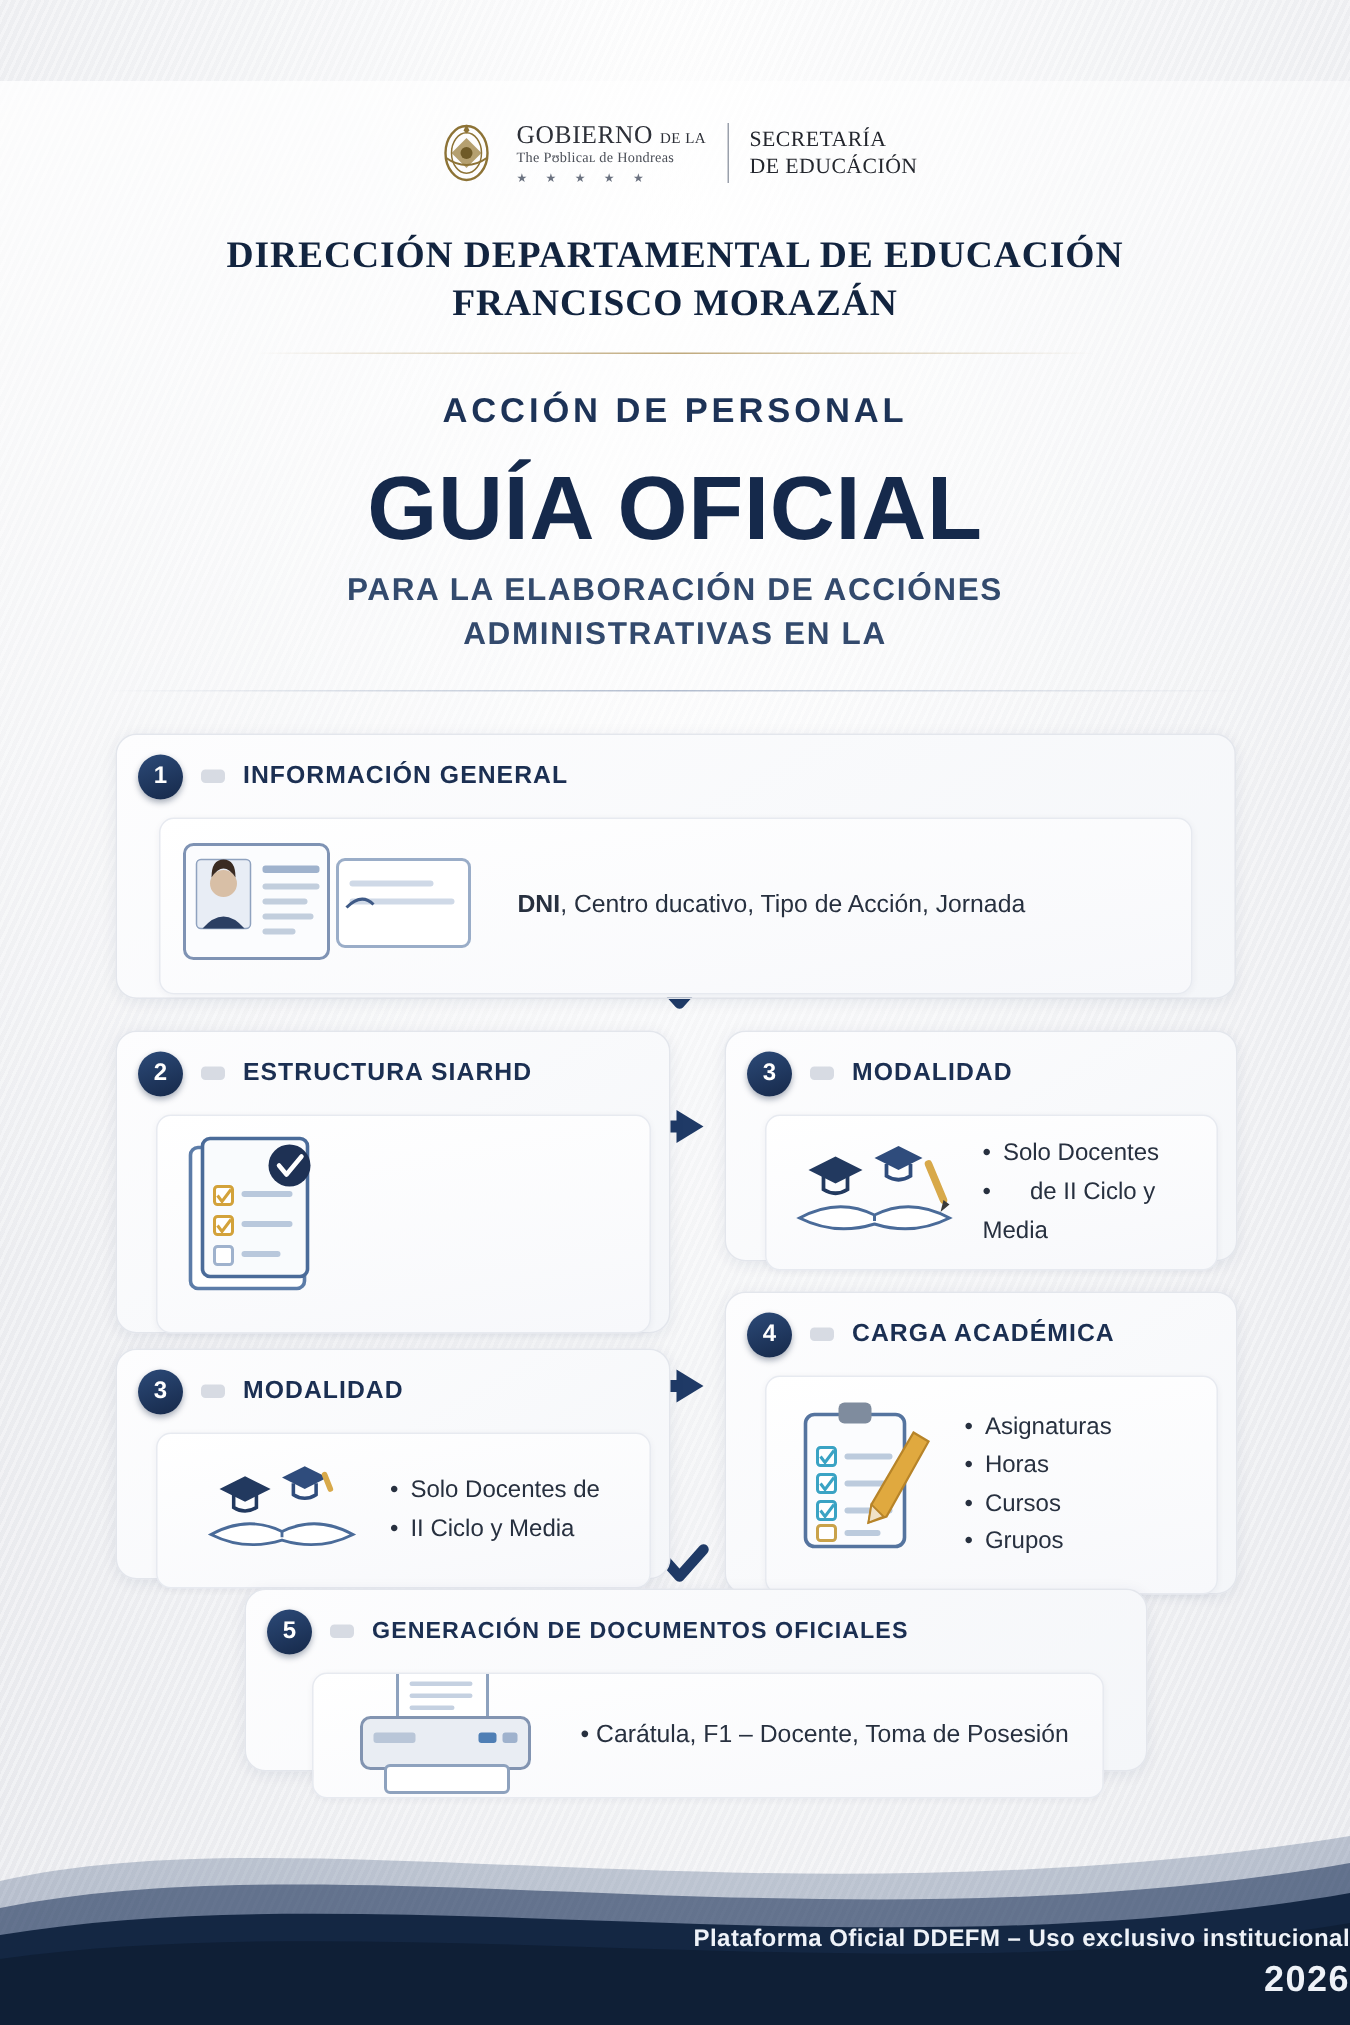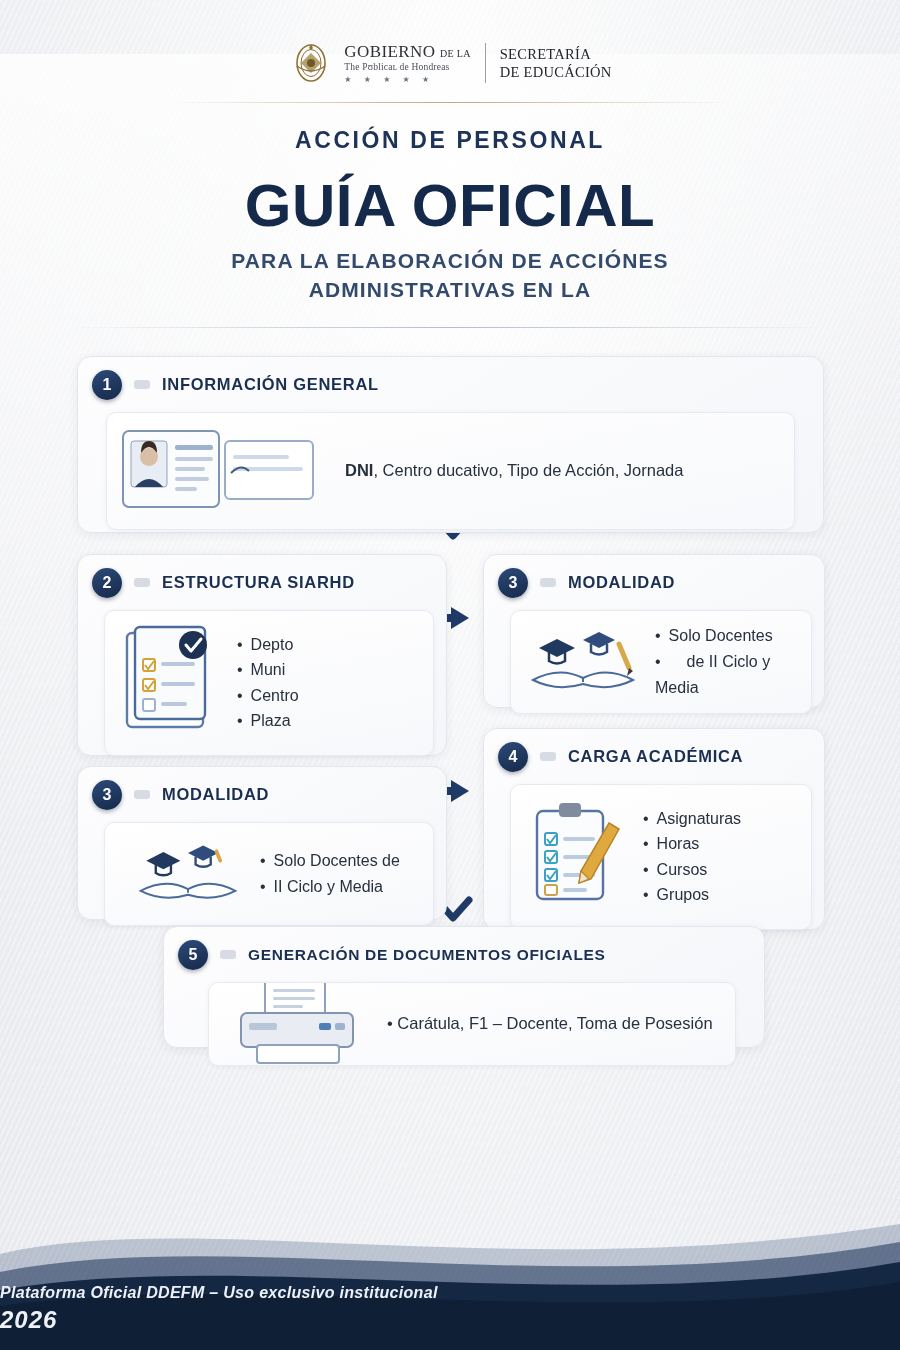--- a/index.html
+++ b/index.html
@@ -40,21 +40,21 @@
     height: 60%;
     background: linear-gradient(160deg, rgba(255,255,255,0.85) 0%, rgba(255,255,255,0) 70%);
     pointer-events: none;
   }
 
   
   .header {
     position: relative;
     z-index: 3;
     text-align: center;
-    padding-top: 40px;
+    padding-top: 79px;
   }
   .emblem-row {
     display: flex;
     align-items: center;
     justify-content: center;
     gap: 10px;
   }
   .emblem {
     width: 46px;
     height: 46px;
@@ -251,23 +251,22 @@
     width: 900px;
     height: 160px;
     z-index: 2;
   }
   .footer-text {
     position: absolute;
     z-index: 4;
     left: 0;
     bottom: 16px;
     width: 900px;
-    text-align: left;
+    text-align: right;
     color: #eef2f8;
-    font-style: italic;
   }
   .footer-line1 {
     font-size: 16px;
     font-weight: bold;
     letter-spacing: .3px;
   }
   .footer-year {
     font-size: 24px;
     font-weight: bold;
     margin-top: 4px;
@@ -303,20 +302,24 @@
       </span>
 
       <span class="gov-divider"></span>
 
       <span class="sec-block">
         <div>SECRETARÍA</div>
         <div>DE EDUCÁCIÓN</div>
       </span>
     </div>
 
+    <div class="dept-title">
+      <div>DIRECCIÓN DEPARTAMENTAL DE EDUCACIÓN</div>
+      <div>FRANCISCO MORAZÁN</div>
+    </div>
 
     <div class="rule"></div>
 
     <div class="accion">ACCIÓN DE PERSONAL</div>
     <div class="guia">GUÍA OFICIAL</div>
     <div class="sub1">
       <div>PARA LA ELABORACIÓN DE ACCIÓNES</div>
       <div>ADMINISTRATIVAS EN LA</div>
     </div>
     <div class="rule2"></div>
@@ -392,26 +395,20 @@
             <rect x="42" y="37" width="34" height="4" rx="2" fill="#b9c8dc"></rect>
             <rect x="24" y="54" width="12" height="12" rx="2" fill="#fff" stroke="#d3a23a" stroke-width="2"></rect>
             <path d="M26 60 l3 4 6 -8" fill="none" stroke="#d3a23a" stroke-width="2"></path>
             <rect x="42" y="57" width="34" height="4" rx="2" fill="#b9c8dc"></rect>
             <rect x="24" y="74" width="12" height="12" rx="2" fill="#fff" stroke="#9fb2cd" stroke-width="2"></rect>
             <rect x="42" y="77" width="26" height="4" rx="2" fill="#b9c8dc"></rect>
             <circle cx="74" cy="20" r="14" fill="#1e3154"></circle>
             <path d="M67 20 l5 6 10 -12" fill="none" stroke="#ffffff" stroke-width="3" stroke-linecap="round" stroke-linejoin="round"></path>
           </svg>
         </span>
-        <ul class="bullets">
-          <li>Depto</li>
-          <li>Muni</li>
-          <li>Centro</li>
-          <li>Plaza</li>
-        </ul>
       </div>
     </div>
 
     <div class="panel" style="left:428px; top:208px; width:340px; height:152px;">
       <div class="step-head">
         <span class="badge">3</span>
         <span class="head-tick"></span>
         <span class="step-title">MODALIDAD</span>
       </div>
       <div class="card" style="margin-left:26px; height:78px;">

